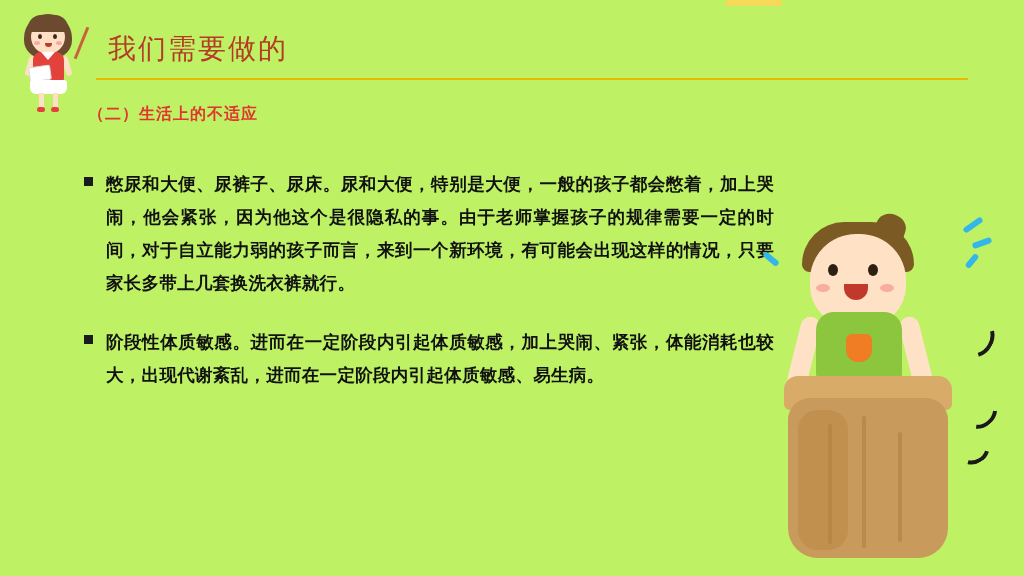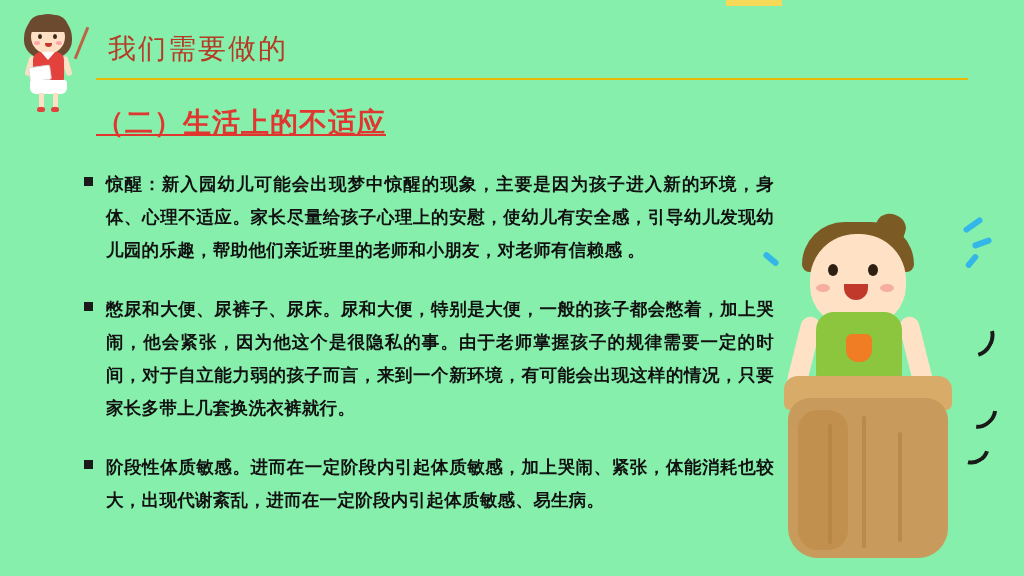--- a/index.html
+++ b/index.html
@@ -9,21 +9,21 @@
   body {
     width: 1024px;
     height: 576px;
     overflow: hidden;
     font-family: "Liberation Sans", sans-serif;
   }
   .slide {
     position: relative;
     width: 1024px;
     height: 576px;
-    background: #86efac;
+    background: #bef264;
     overflow: hidden;
   }
 
   
   .header-rule {
     position: absolute;
     left: 96px;
     top: 78px;
     width: 872px;
     height: 2px;
@@ -126,28 +126,27 @@
   .m-arm {
     position: absolute; top: 48px; width: 6px; height: 20px;
     background: #ffe0c4; border-radius: 3px;
   }
   .m-arm.l { left: 13px; transform: rotate(16deg); }
   .m-arm.r { left: 50px; transform: rotate(-16deg); }
 
   
   .section-heading {
     position: absolute;
-    left: 96px;
+    left: 88px;
     top: 104px;
-    font-size: 28px;
+    font-size: 16px;
     font-weight: bold;
     color: #e0362f;
     letter-spacing: 1px;
     white-space: nowrap;
-    text-decoration: underline;
   }
 
   
   .content {
     position: absolute;
     left: 84px;
     top: 168px;
     width: 690px;
   }
   .bullet-block {
@@ -355,24 +354,20 @@
     <div class="m-leg l"></div>
     <div class="m-leg r"></div>
     <div class="m-shoe l"></div>
     <div class="m-shoe r"></div>
   </div>
 
   <div class="section-heading">（二）生活上的不适应</div>
 
   <div class="content">
 
-    <div class="bullet-block">
-      <span class="bullet-marker"></span>
-      <div class="bullet-text">惊醒：新入园幼儿可能会出现梦中惊醒的现象，主要是因为孩子进入新的环境，身体、心理不适应。家长尽量给孩子心理上的安慰，使幼儿有安全感，引导幼儿发现幼儿园的乐趣，帮助他们亲近班里的老师和小朋友，对老师有信赖感 。</div>
-    </div>
 
     <div class="bullet-block">
       <span class="bullet-marker"></span>
       <div class="bullet-text">憋尿和大便、尿裤子、尿床。尿和大便，特别是大便，一般的孩子都会憋着，加上哭闹，他会紧张，因为他这个是很隐私的事。由于老师掌握孩子的规律需要一定的时间，对于自立能力弱的孩子而言，来到一个新环境，有可能会出现这样的情况，只要家长多带上几套换洗衣裤就行。</div>
     </div>
 
     <div class="bullet-block">
       <span class="bullet-marker"></span>
       <div class="bullet-text">阶段性体质敏感。进而在一定阶段内引起体质敏感，加上哭闹、紧张，体能消耗也较大，出现代谢紊乱，进而在一定阶段内引起体质敏感、易生病。</div>
     </div>

